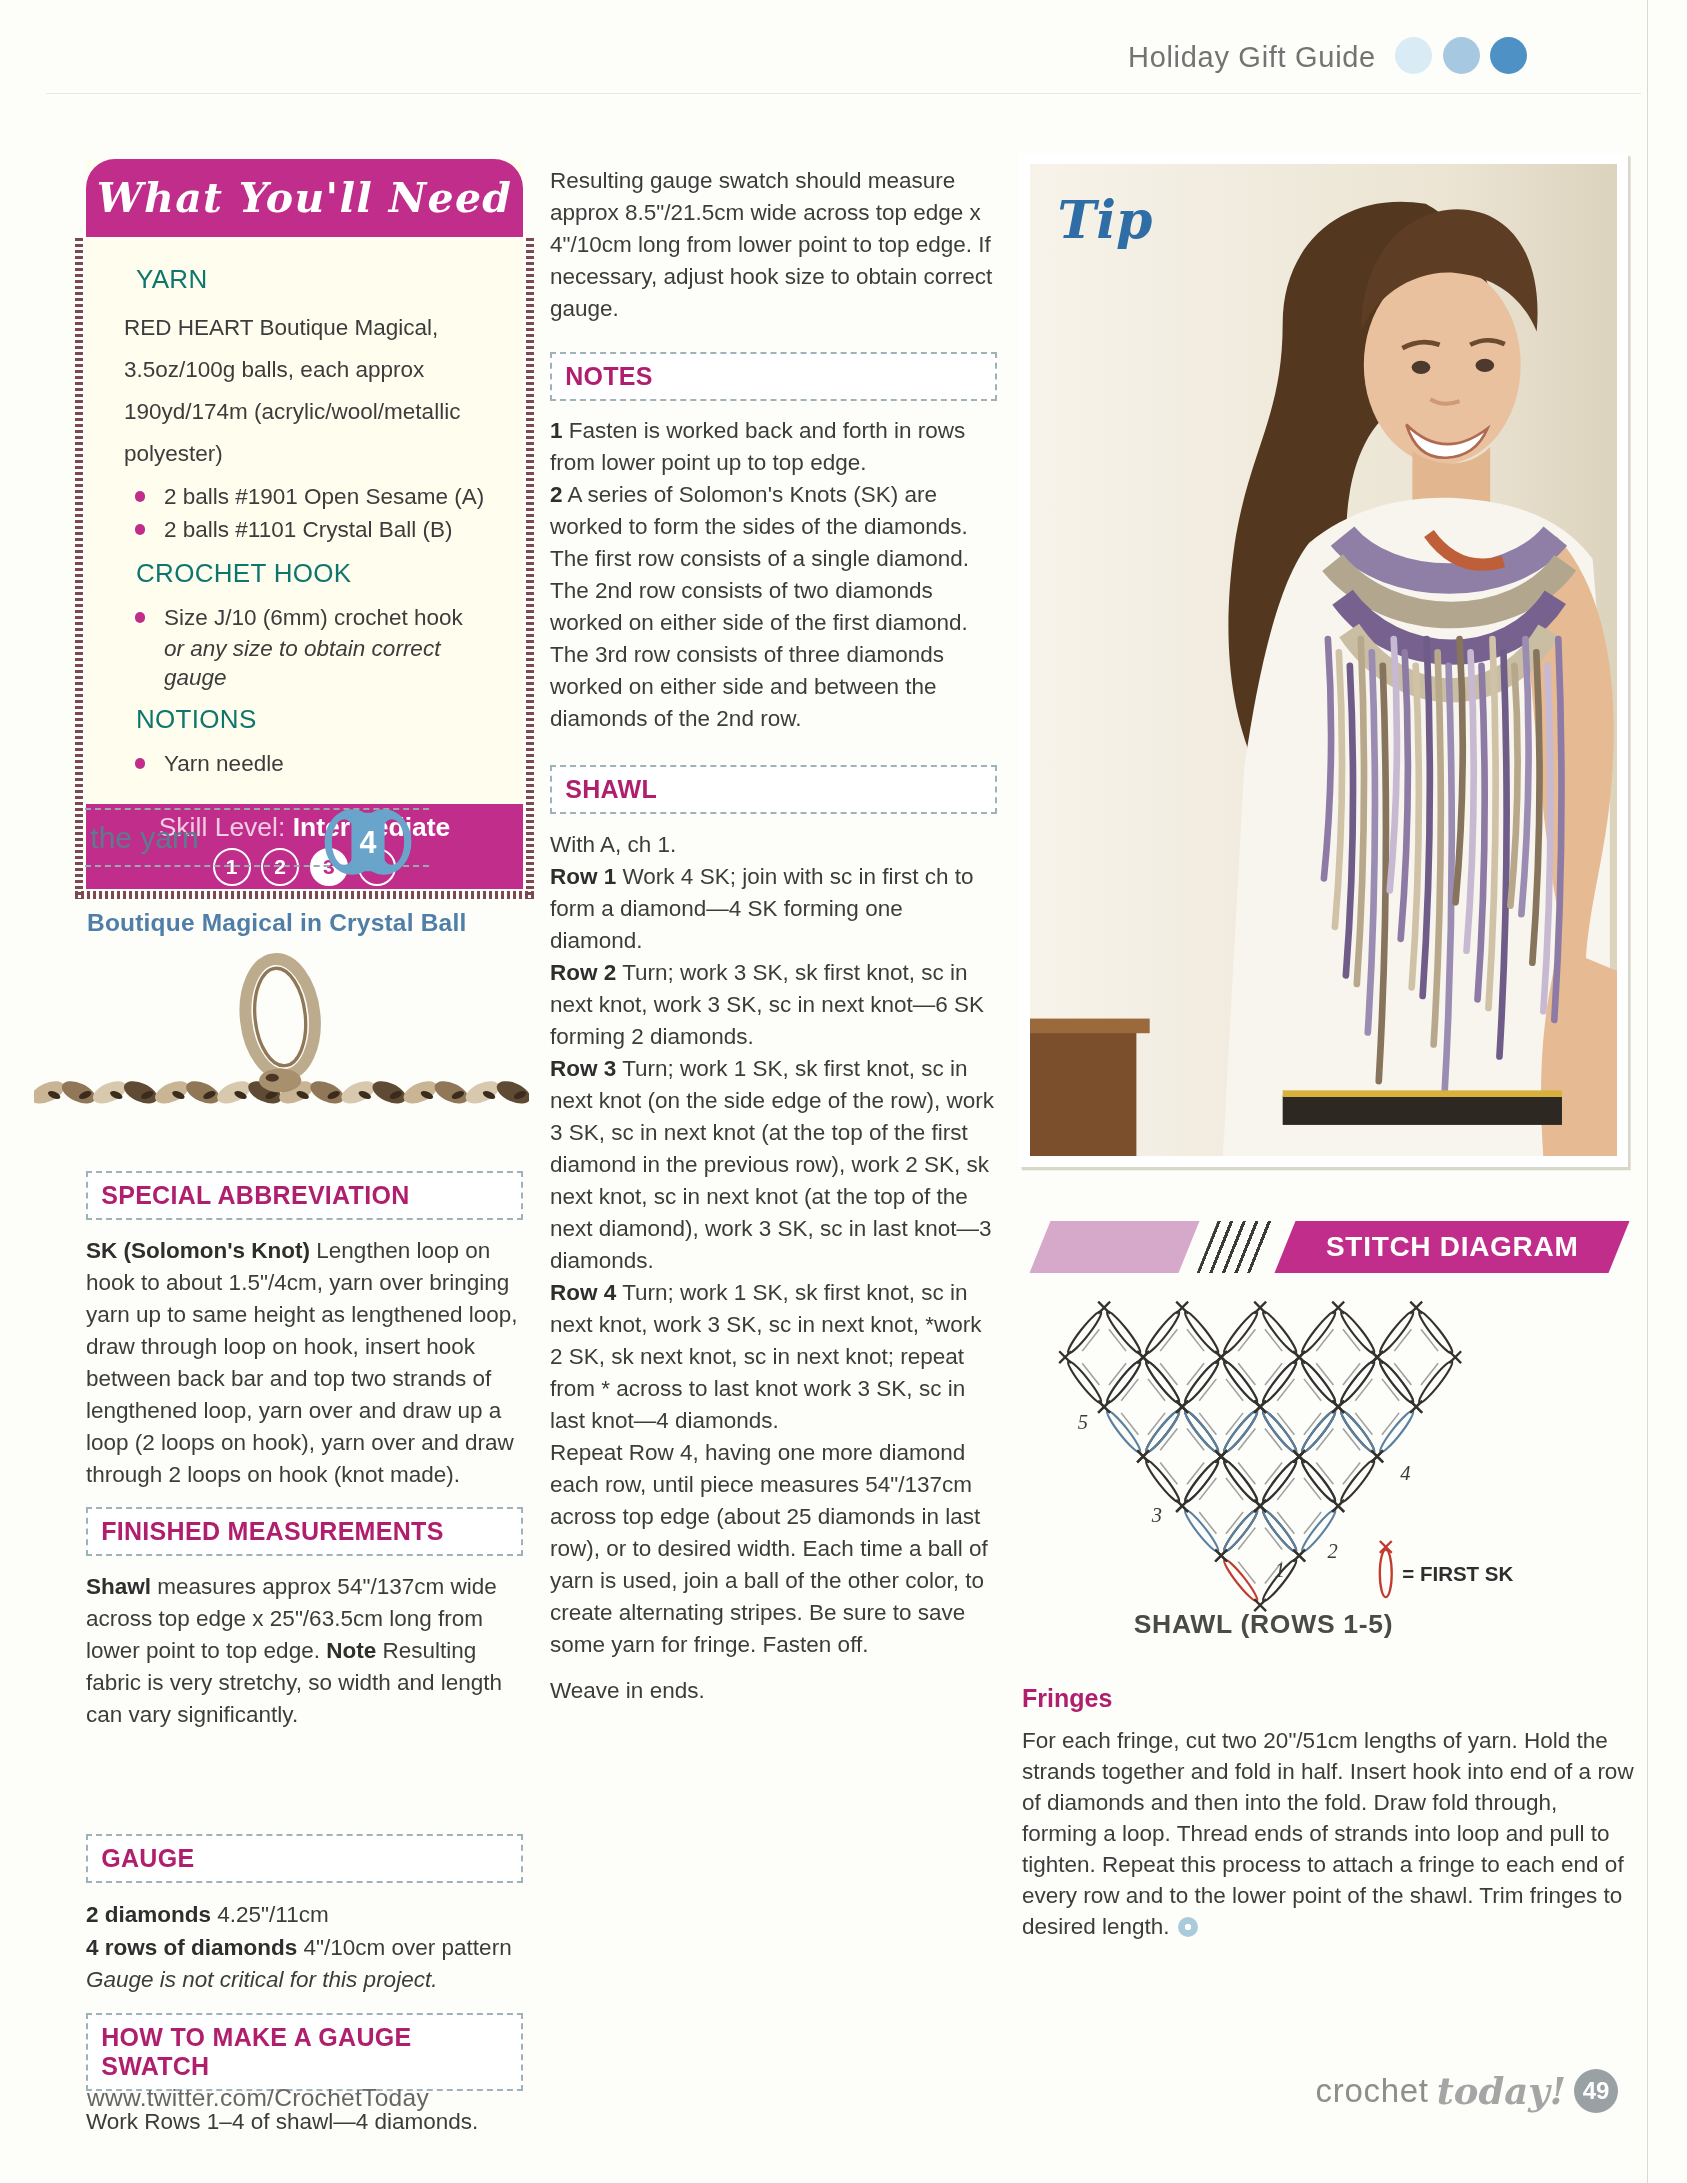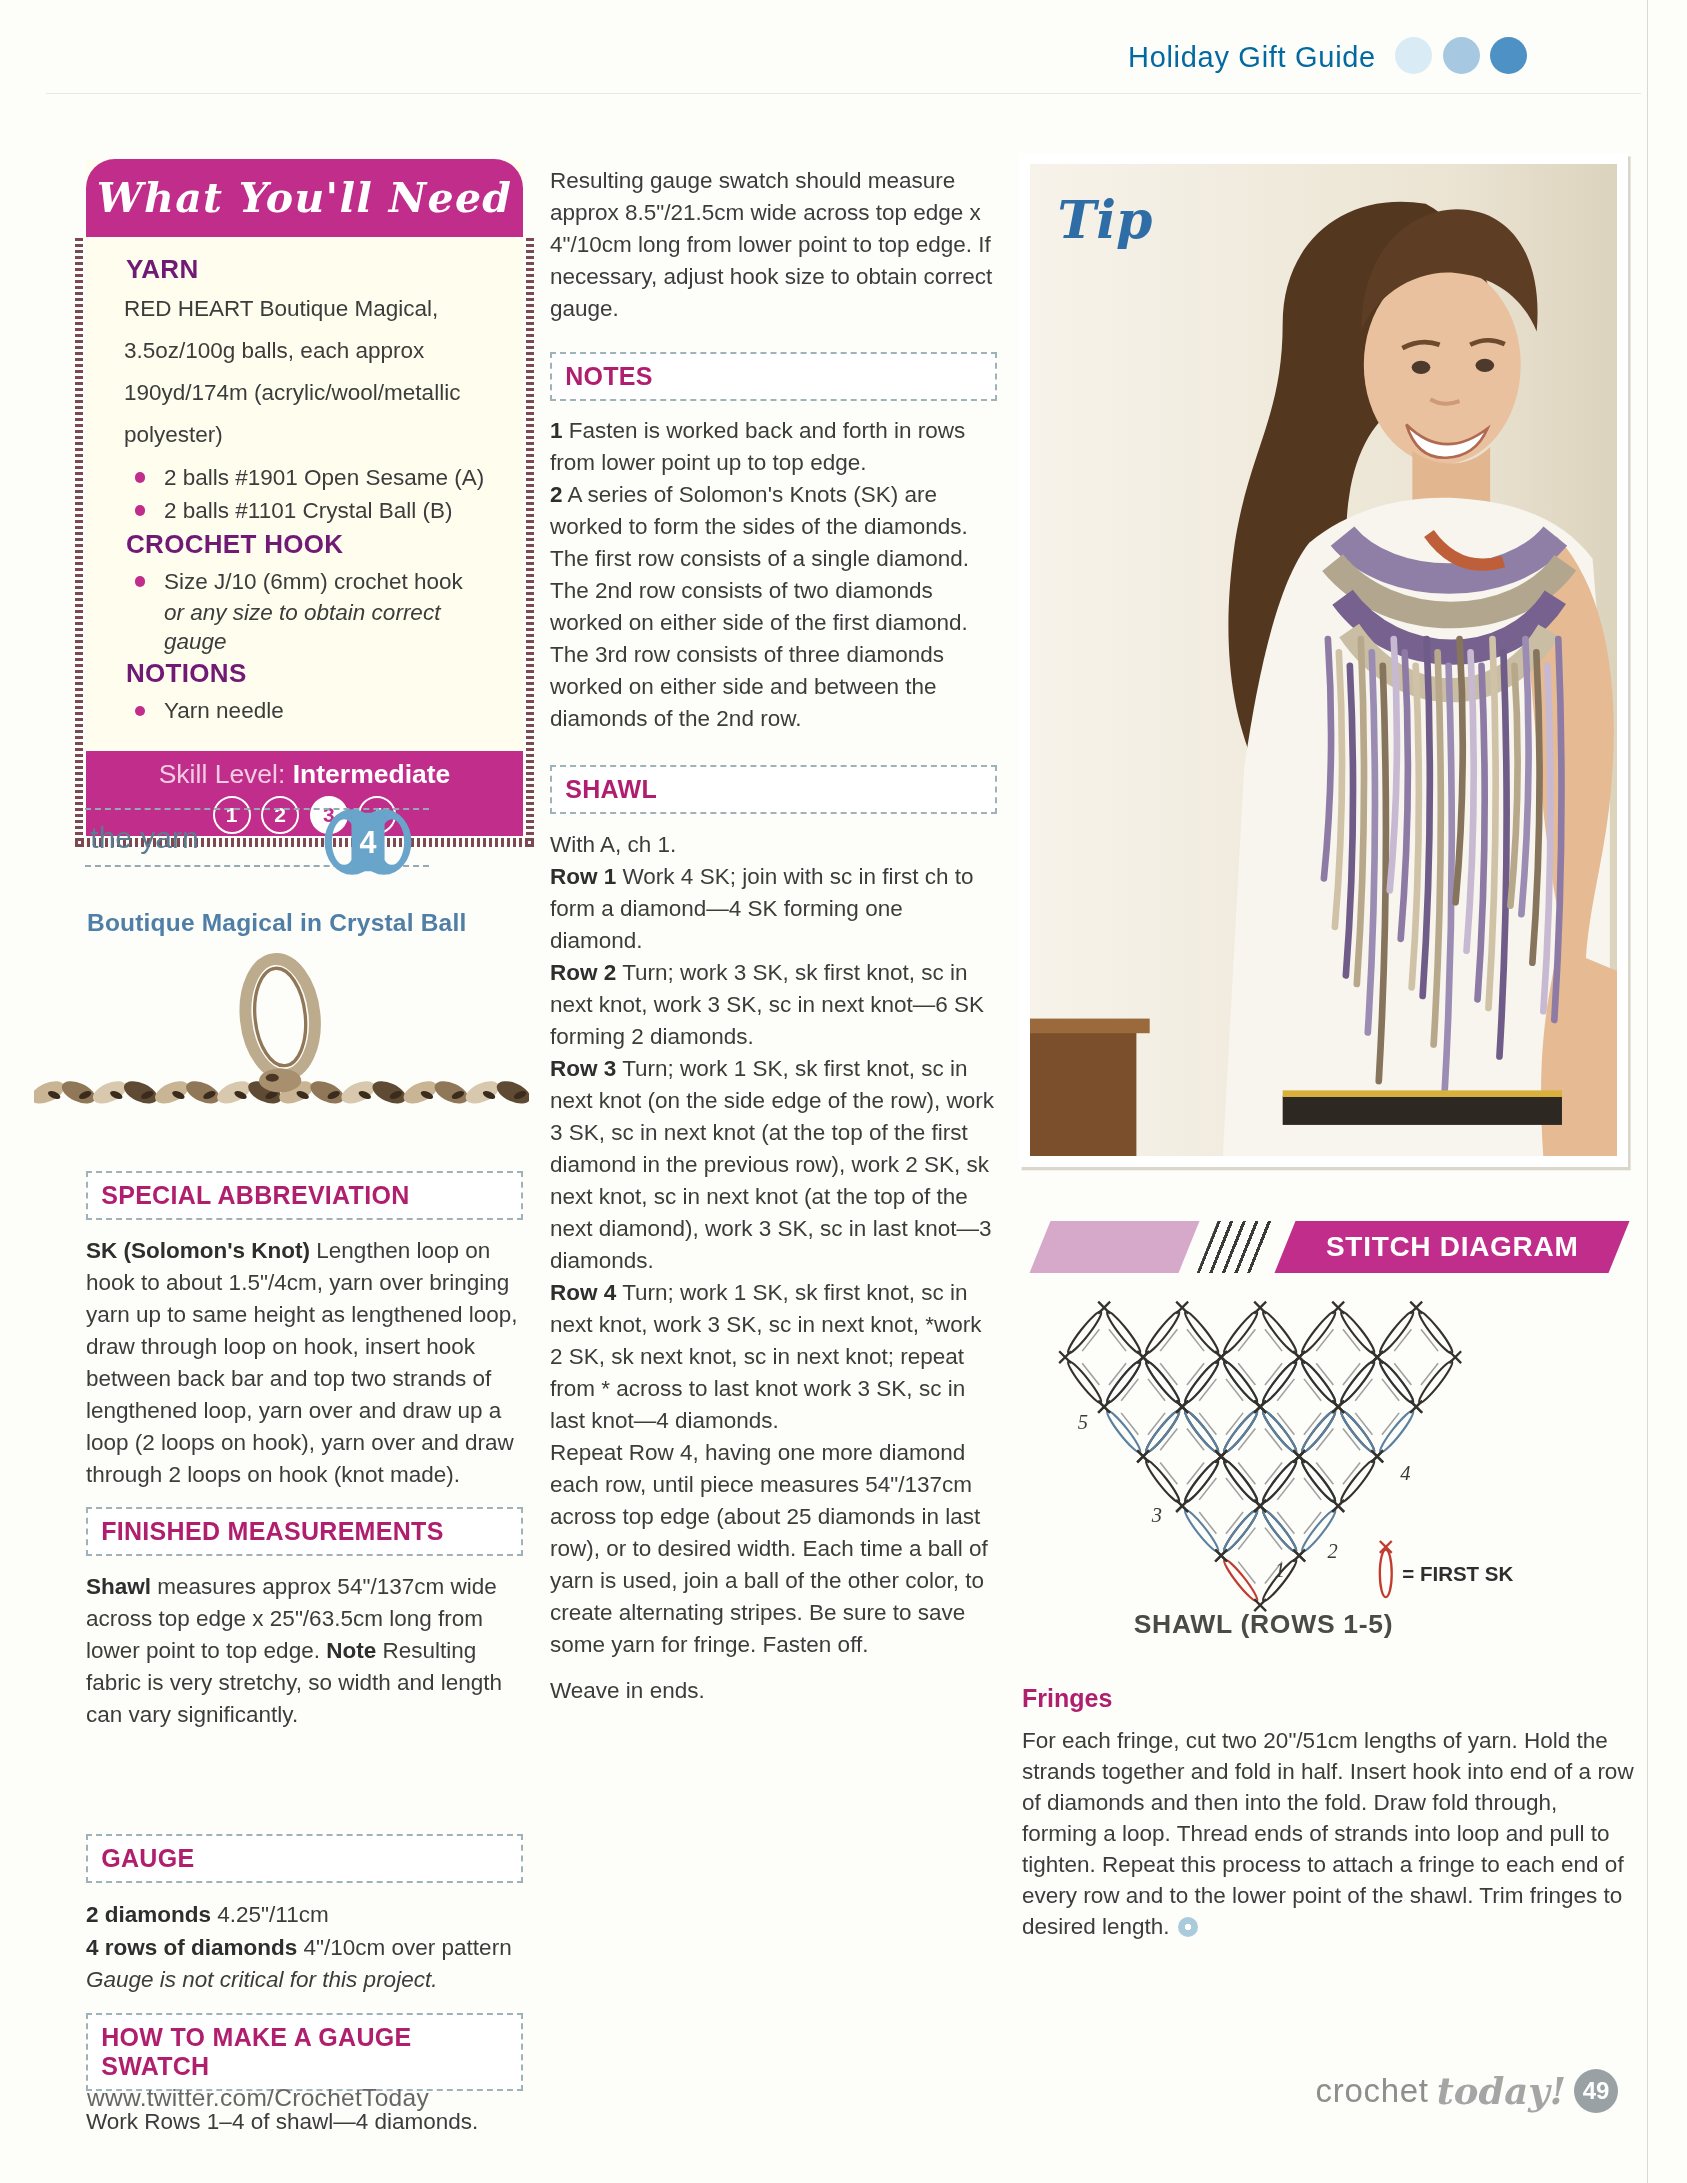--- a/index.html
+++ b/index.html
@@ -2,32 +2,32 @@
 <html style="font-size:10.6px"><head>
 <meta charset="utf-8">
 <style>
   html,body{margin:0;padding:0;background:#fff;}
   #page{position:relative;width:1687px;height:2183px;background:#fdfdfa;overflow:hidden;
         font-family:"Liberation Sans",sans-serif;color:#3c3c3c;}
   .toprule{position:absolute;left:46px;right:46px;top:93px;height:1.3px;background:#eae8e0;}
   .edgeline{position:absolute;top:0;bottom:0;left:1647px;width:1.3px;background:#dcd9ce;}
 
   
-  .hgg{position:absolute;top:41px;left:1128px;font-size:29px;color:#0369a1;letter-spacing:0.7px;}
+  .hgg{position:absolute;top:41px;left:1128px;font-size:29px;color:#737373;letter-spacing:0.7px;}
   .dots{position:absolute;top:37px;left:1395px;display:flex;gap:10.6px;}
   .dot{width:37px;height:37px;border-radius:50%;}
 
   
   .needbox{position:absolute;left:86px;top:159px;width:437px;background:#fffdee;}
   .needbox .bar{height:78px;background:#c02d8a;border-radius:29px 29px 0 0;
                 display:flex;align-items:center;justify-content:center;}
   .script{font-family:"DejaVu Serif",serif;font-style:italic;font-weight:700;}
   .needbox .bar .script{color:#fff;font-size:41px;letter-spacing:1.3px;}
   .needbox .content{padding:14.6px 22.5px 0 38px;}
-  h3.mag{color:#701a75;font-size:26px;margin:2px;font-weight:700;letter-spacing:0.3px;}
+  h3.mag{color:#0f766e;font-size:26px;margin:12px;font-weight:400;letter-spacing:0.3px;}
   .needbox p.desc{font-size:22.5px;line-height:42px;margin:3px 0 0;}
   ul.bullets{list-style:none;margin:5.3px 0 0;padding:0;}
   ul.bullets li{position:relative;padding-left:40px;font-size:22.5px;line-height:33px;}
   ul.bullets li::before{content:"";position:absolute;left:10.6px;top:11.2px;width:10.6px;height:10.6px;
                         border-radius:50%;background:#c02d8a;}
   .mt34{margin-top:22.5px;} .mt36{margin-top:24px;}
   .italicnote{font-style:italic;padding-left:40px;font-size:22.5px;line-height:29px;}
   .skillbar{margin-top:24px;background:#c02d8a;height:85px;text-align:center;padding-top:8px;box-sizing:border-box;}
   .skillbar .lab{color:#f0cce2;font-size:26.5px;}
   .skillbar .lab b{color:#fff;}

